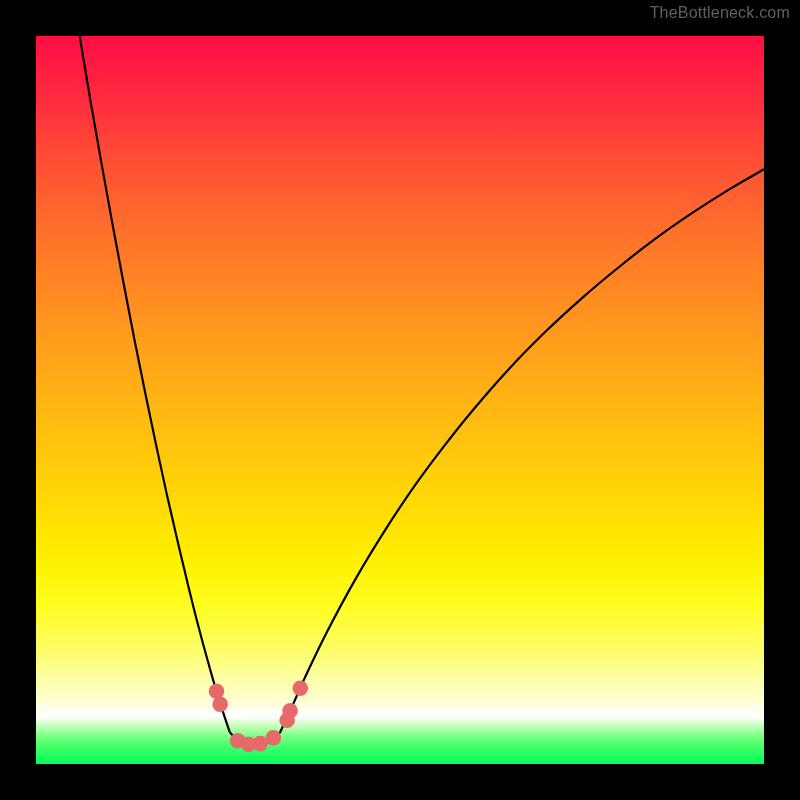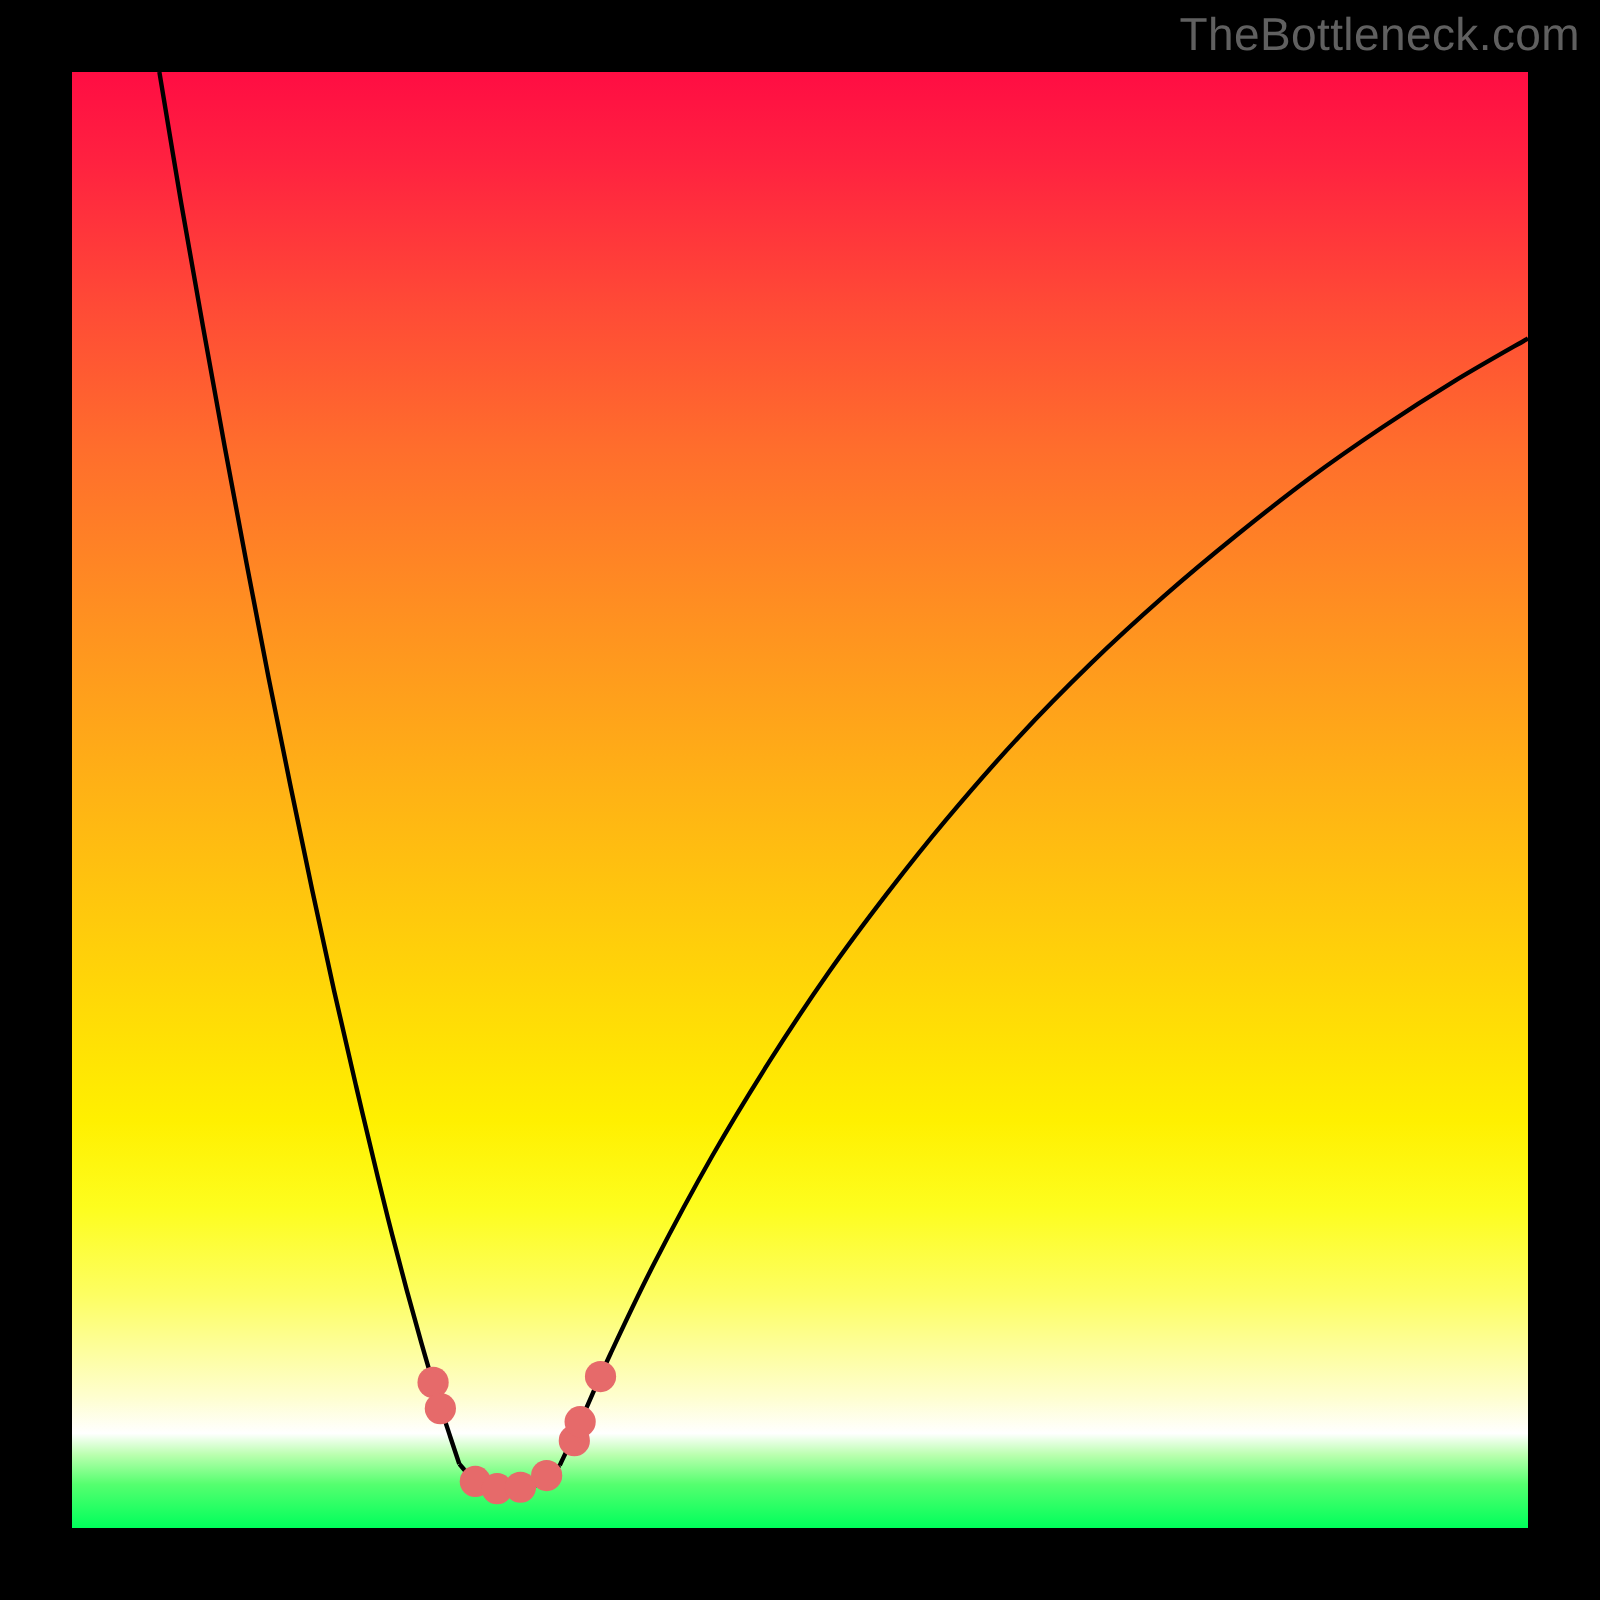--- a/index.html
+++ b/index.html
@@ -40,21 +40,21 @@
       #b9ffae 95%,
       #55ff6f 97%,
       #00ff5b 100%
     );
   }
   .watermark {
     position: absolute;
     top: 4px;
     right: 10px;
     color: #606060;
-    font-size: 23px;
+    font-size: 16px;
     font-weight: 400;
     letter-spacing: 0.2px;
     user-select: none;
   }
   svg.plot {
     position: absolute;
     inset: 0;
   }
 </style>
 </head>

